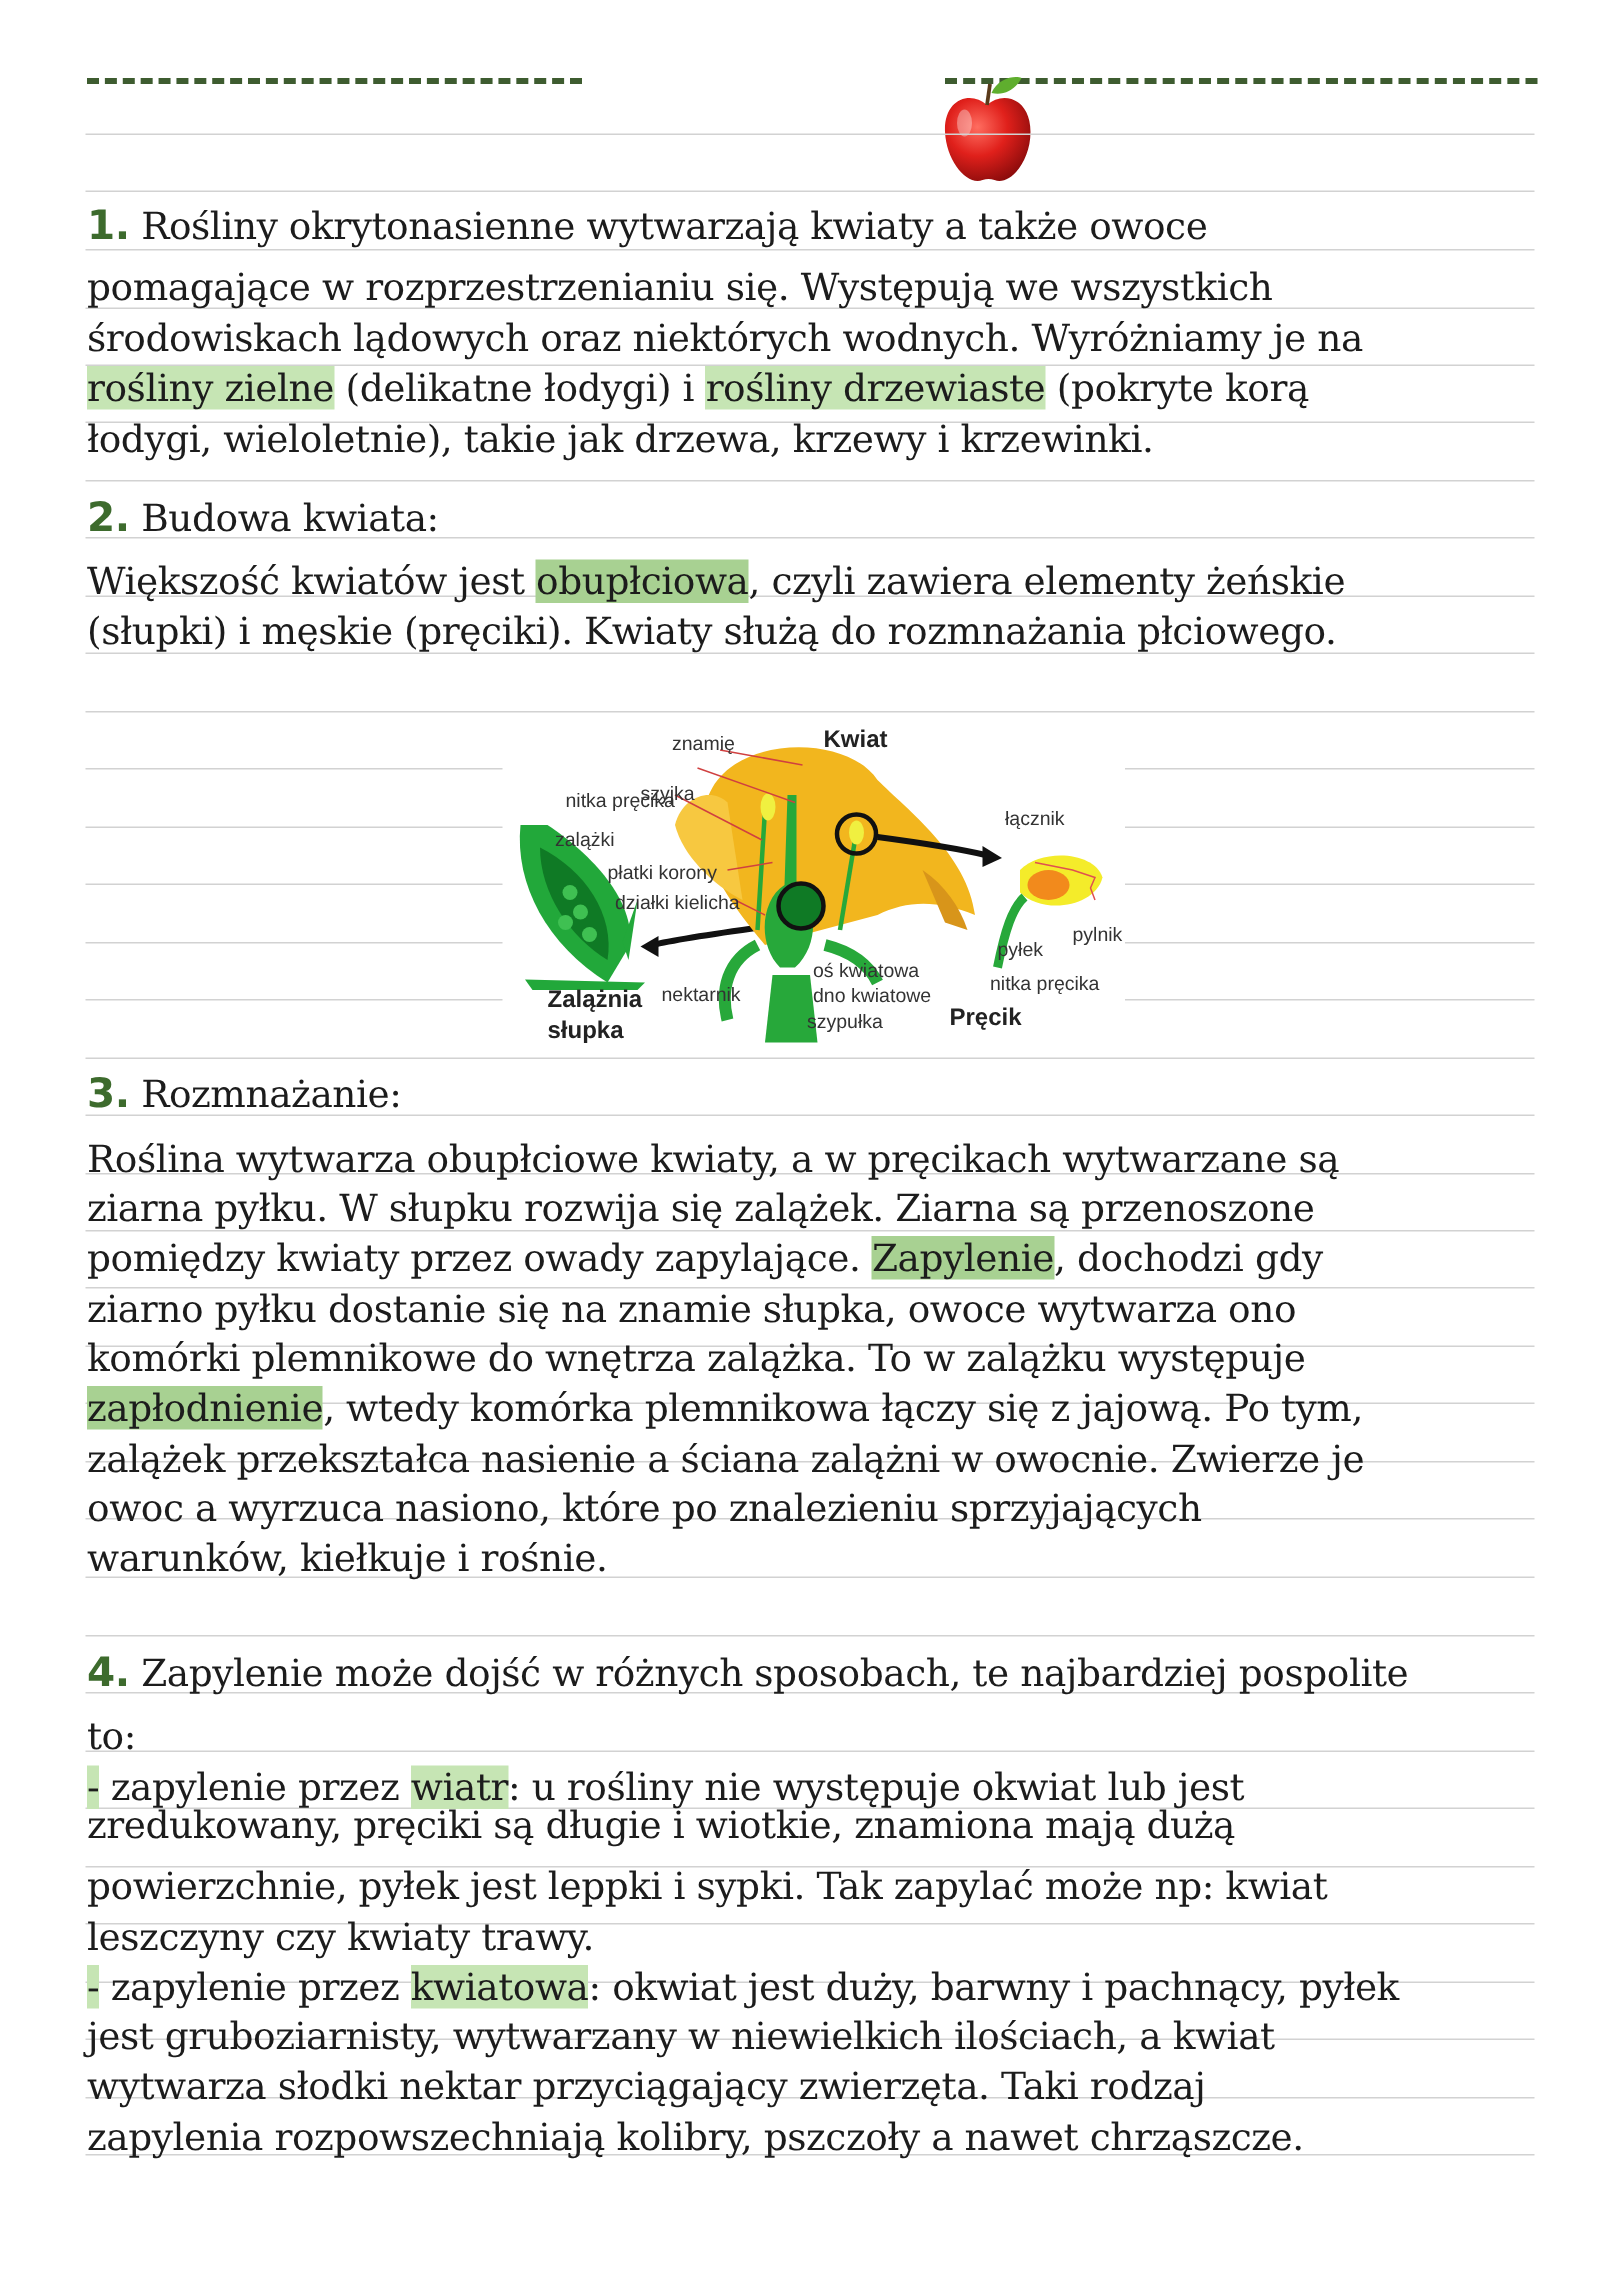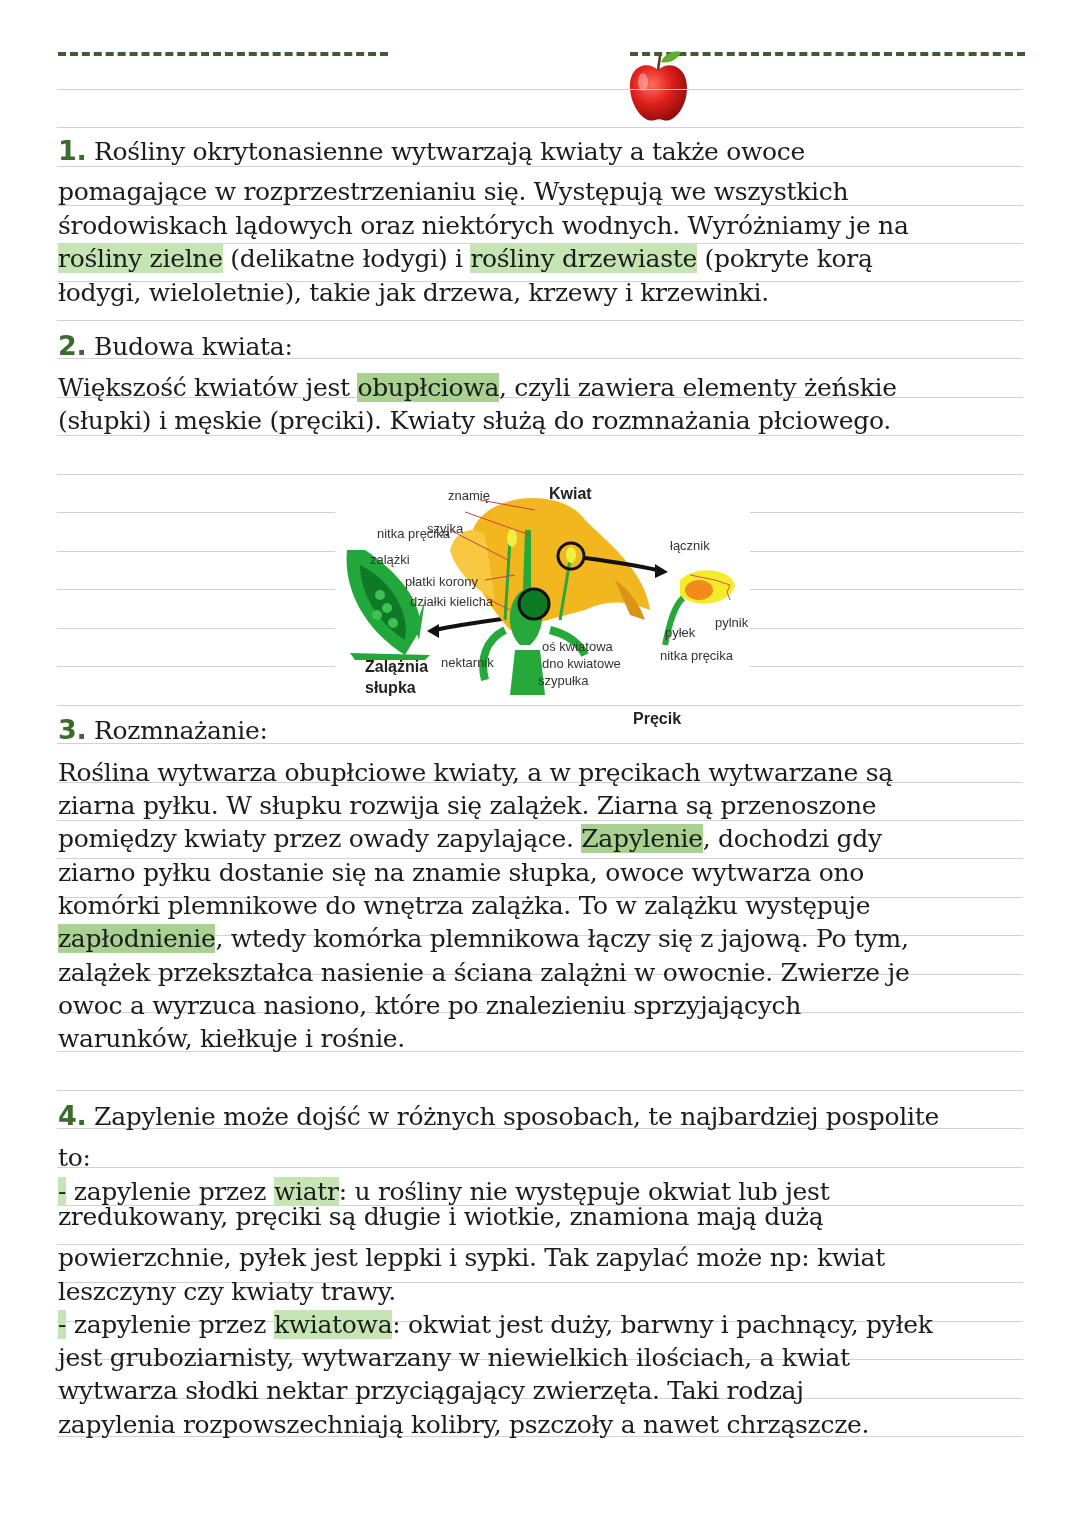--- a/index.html
+++ b/index.html
@@ -155,21 +155,21 @@
   <span class="lbl big" style="left:30px; top:178px;">Zalążnia</span>
   <span class="lbl big" style="left:30px; top:199px;">słupka</span>
   <span class="lbl" style="left:106px; top:175px;">nektarnik</span>
   <span class="lbl" style="left:207px; top:159px;">oś kwiatowa</span>
   <span class="lbl" style="left:207px; top:176px;">dno kwiatowe</span>
   <span class="lbl" style="left:203px; top:193px;">szypułka</span>
   <span class="lbl" style="left:335px; top:58px;">łącznik</span>
   <span class="lbl" style="left:380px; top:135px;">pylnik</span>
   <span class="lbl" style="left:330px; top:145px;">pyłek</span>
   <span class="lbl" style="left:325px; top:168px;">nitka pręcika</span>
-  <span class="lbl big" style="left:298px; top:190px;margin-top:40px;">Pręcik</span>
+  <span class="lbl big" style="left:298px; top:190px;">Pręcik</span>
 </div>
 
 <div>
   <div class="line" style="top:713px"><span class="num">3.</span><span> Rozmnażanie:</span></div>
   <div class="line" style="top:756px"><span>Roślina wytwarza obupłciowe kwiaty, a w pręcikach wytwarzane są</span></div>
   <div class="line" style="top:789px"><span>ziarna pyłku. W słupku rozwija się zalążek. Ziarna są przenoszone</span></div>
   <div class="line" style="top:822px"><span>pomiędzy kwiaty przez owady zapylające. </span><span class="hl2">Zapylenie</span><span>, dochodzi gdy</span></div>
   <div class="line" style="top:856px"><span>ziarno pyłku dostanie się na znamie słupka, owoce wytwarza ono</span></div>
   <div class="line" style="top:889px"><span>komórki plemnikowe do wnętrza zalążka. To w zalążku występuje</span></div>
   <div class="line" style="top:922px"><span class="hl2">zapłodnienie</span><span>, wtedy komórka plemnikowa łączy się z jajową. Po tym,</span></div>

